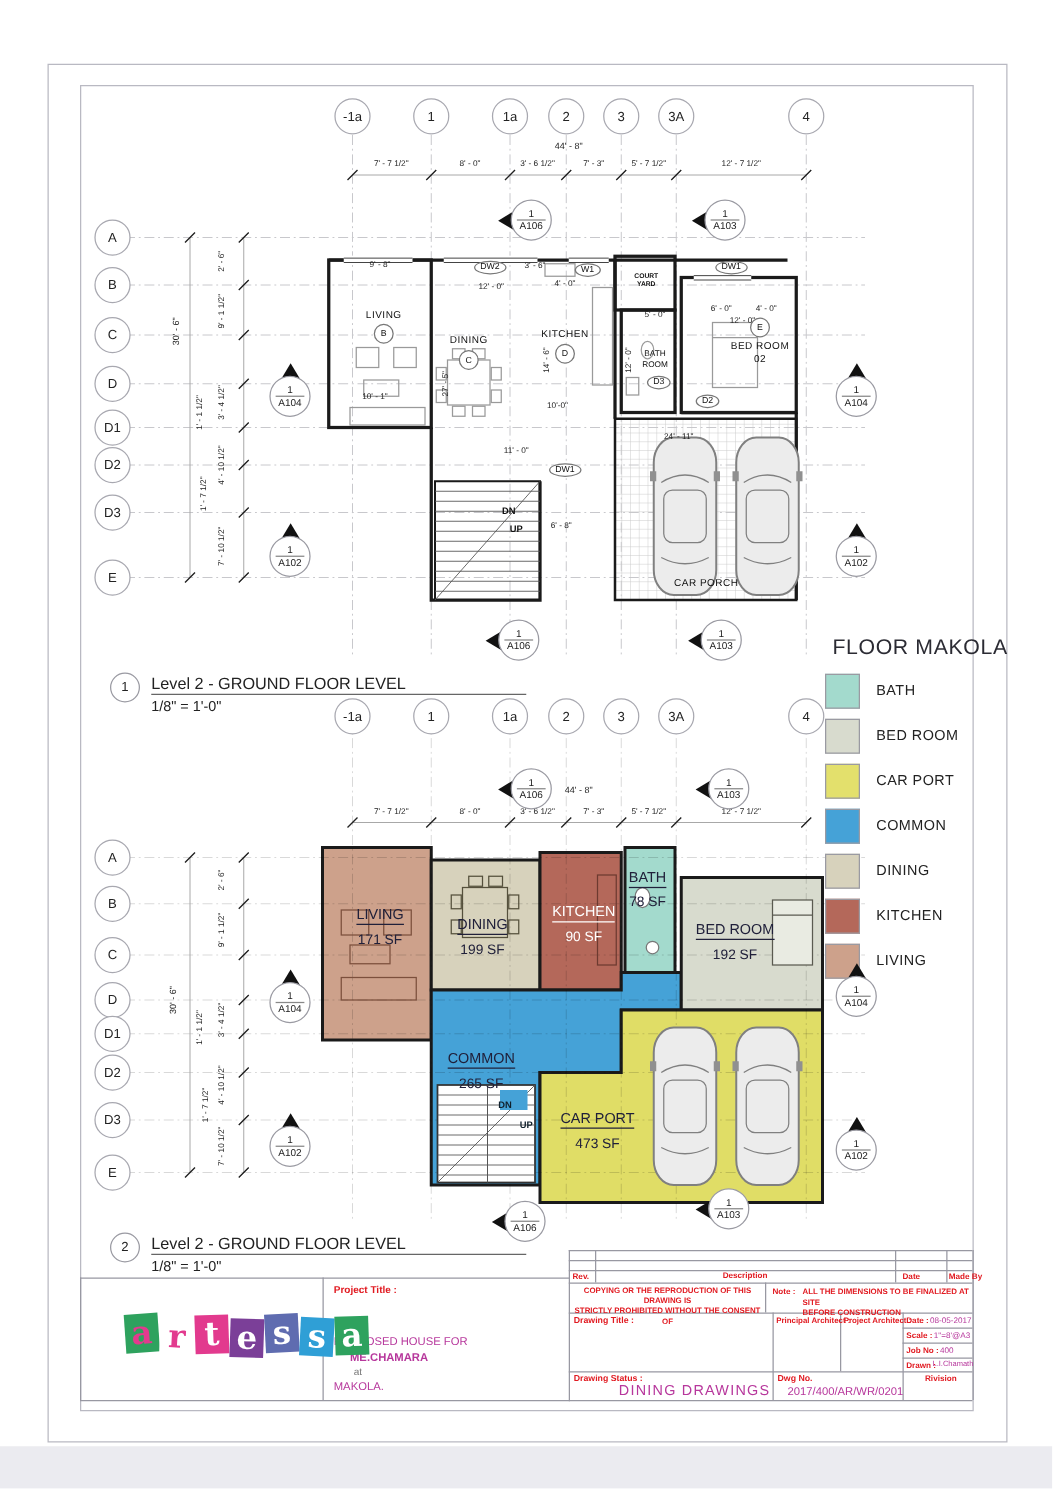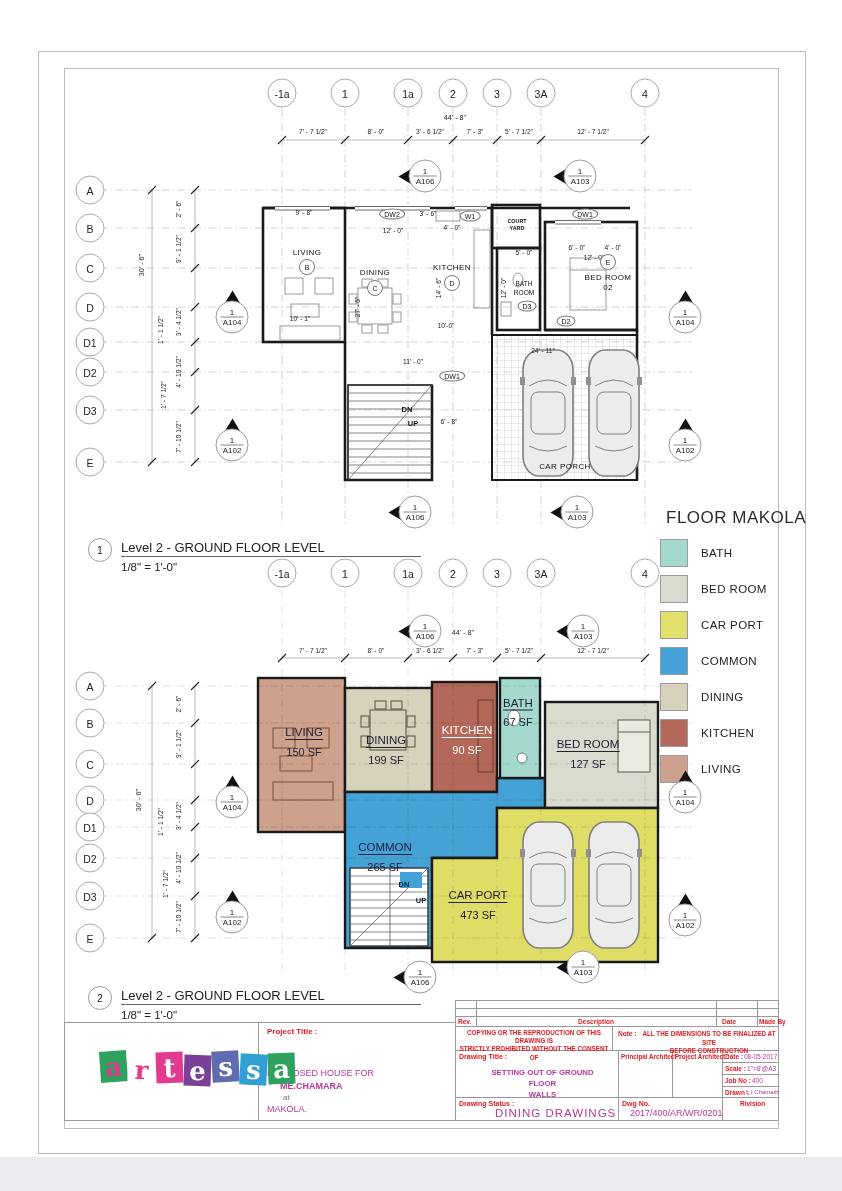--- a/index.html
+++ b/index.html
@@ -32,21 +32,21 @@
   .ptt .t1{display:inline-block;min-width:300px;border-bottom:1px solid #666;padding-bottom:1px;font-size:13px;color:#222;}
   .ptt .t2{font-size:11.5px;color:#222;}
   .r2{z-index:4;color:#20203a;text-align:center;}
   .r2 .nm{font-size:11.5px;border-bottom:1px solid #20203a;padding-bottom:1px;}
   .r2s{font-size:11px;color:#20203a;z-index:4;}
   .lgt{position:absolute;font-size:17px;color:#2b2b33;letter-spacing:.5px;z-index:4;}
   .lgi{position:absolute;display:flex;align-items:center;gap:13px;z-index:4;}
   .lgs{width:26px;height:26px;border:1px solid #9a9aa2;}
   .lgl{font-size:11.5px;color:#222;letter-spacing:.4px;}
   .tbline{position:absolute;background:#9898a2;z-index:7;}
-  .tb{position:absolute;z-index:8;white-space:nowrap;text-align:center;}
+  .tb{position:absolute;z-index:8;white-space:nowrap;}
   .red{color:#e11a21;font-weight:700;}
   .mag{color:#b7379c;}
   .f65{font-size:6.5px;}
   .f7{font-size:7px;}
   .f8{font-size:8px;}
   .f9{font-size:9px;}
   .logo{position:absolute;left:100px;top:1053px;display:flex;gap:1px;z-index:8;}
   .lt{width:27px;height:31px;display:flex;align-items:center;justify-content:center;font-family:"DejaVu Serif",serif;font-weight:700;font-size:26px;line-height:1;}
 </style>
 </head>
@@ -476,37 +476,37 @@
   <span class="ct dim dimv" style="left:178px;top:704px;">2' - 6"</span>
   <span class="ct dim dimv" style="left:178px;top:744px;">9' - 1 1/2"</span>
   <span class="ct dim dimv" style="left:178px;top:816px;">3' - 4 1/2"</span>
   <span class="ct dim dimv" style="left:178px;top:868px;">4' - 10 1/2"</span>
   <span class="ct dim dimv" style="left:178px;top:917px;">7' - 10 1/2"</span>
   <span class="ct dim dimv" style="left:160px;top:822px;">1' - 1 1/2"</span>
   <span class="ct dim dimv" style="left:165px;top:884px;">1' - 7 1/2"</span>
 
   <div class="ct r2" style="left:304px;top:742px;">
       <div class="nm">LIVING</div>
-      <div class="r2s" style="margin-top:6px;">150 SF</div>
+      <div class="r2s" style="margin-top:6px;">171 SF</div>
     </div>
   <div class="ct r2" style="left:386px;top:750px;">
       <div class="nm">DINING</div>
       <div class="r2s" style="margin-top:6px;">199 SF</div>
     </div>
   <div class="ct r2" style="left:467px;top:740px;">
       <div class="nm" style="color:#fff;border-color:#fff;">KITCHEN</div>
       <div class="r2s" style="margin-top:6px;color:#fff;">90 SF</div>
     </div>
   <div class="ct r2" style="left:518px;top:712px;">
       <div class="nm">BATH</div>
-      <div class="r2s" style="margin-top:5px;">67 SF</div>
+      <div class="r2s" style="margin-top:5px;">78 SF</div>
     </div>
   <div class="ct r2" style="left:588px;top:754px;">
       <div class="nm">BED ROOM</div>
-      <div class="r2s" style="margin-top:6px;">127 SF</div>
+      <div class="r2s" style="margin-top:6px;">192 SF</div>
     </div>
   <div class="ct r2" style="left:385px;top:857px;">
       <div class="nm">COMMON</div>
       <div class="r2s" style="margin-top:6px;">265 SF</div>
     </div>
   <div class="ct r2" style="left:478px;top:905px;">
       <div class="nm">CAR PORT</div>
       <div class="r2s" style="margin-top:6px;">473 SF</div>
     </div>
   <span class="ct stx stx2" style="left:404px;top:884px;">DN</span>
@@ -604,21 +604,20 @@
   <span class="tb red f65" style="left:458px;top:1018px;">Rev.</span>
   <span class="tb red f65 ct" style="left:596px;top:1021px;">Description</span>
   <span class="tb red f65" style="left:722px;top:1018px;">Date</span>
   <span class="tb red f65" style="left:759px;top:1018px;">Made By</span>
 
   <div class="tb red" style="left:458px;top:1029px;width:152px;font-size:6.3px;text-align:center;line-height:1.3;white-space:normal;"><span>COPYING OR THE REPRODUCTION OF THIS DRAWING IS</span><br><span>STRICTLY PROHIBITED WITHOUT THE CONSENT OF</span></div>
   <span class="tb red f65" style="left:618px;top:1030px;">Note :</span>
   <div class="tb red" style="left:642px;top:1030px;width:134px;font-size:6.3px;line-height:1.35;white-space:normal;"><span>ALL THE DIMENSIONS TO BE FINALIZED AT SITE</span><br><span>BEFORE CONSTRUCTION</span></div>
 
   <span class="tb red f7" style="left:459px;top:1053px;">Drawing Title :</span>
-  <div class="tb mag" style="left:480px;top:1068px;width:125px;font-size:7.8px;font-weight:700;line-height:1.4;white-space:normal;"><span>SETTING OUT OF GROUND FLOOR</span><br><span>WALLS</span></div>
   <span class="tb red" style="left:621px;top:1053px;font-size:6.3px;">Principal Architect :</span>
   <span class="tb red" style="left:675px;top:1053px;font-size:6.3px;">Project Architect :</span>
 
   <span class="tb red f65" style="left:725px;top:1053px;">Date :</span>
   <span class="tb mag f65" style="left:744px;top:1053px;">08-05-2017</span>
   <span class="tb red f65" style="left:725px;top:1065px;">Scale :</span>
   <span class="tb mag f65" style="left:747px;top:1065px;">1"=8'@A3</span>
   <span class="tb red f65" style="left:725px;top:1077px;">Job No :</span>
   <span class="tb mag f65" style="left:752px;top:1077px;">400</span>
   <span class="tb red f65" style="left:725px;top:1089px;">Drawn :</span>

